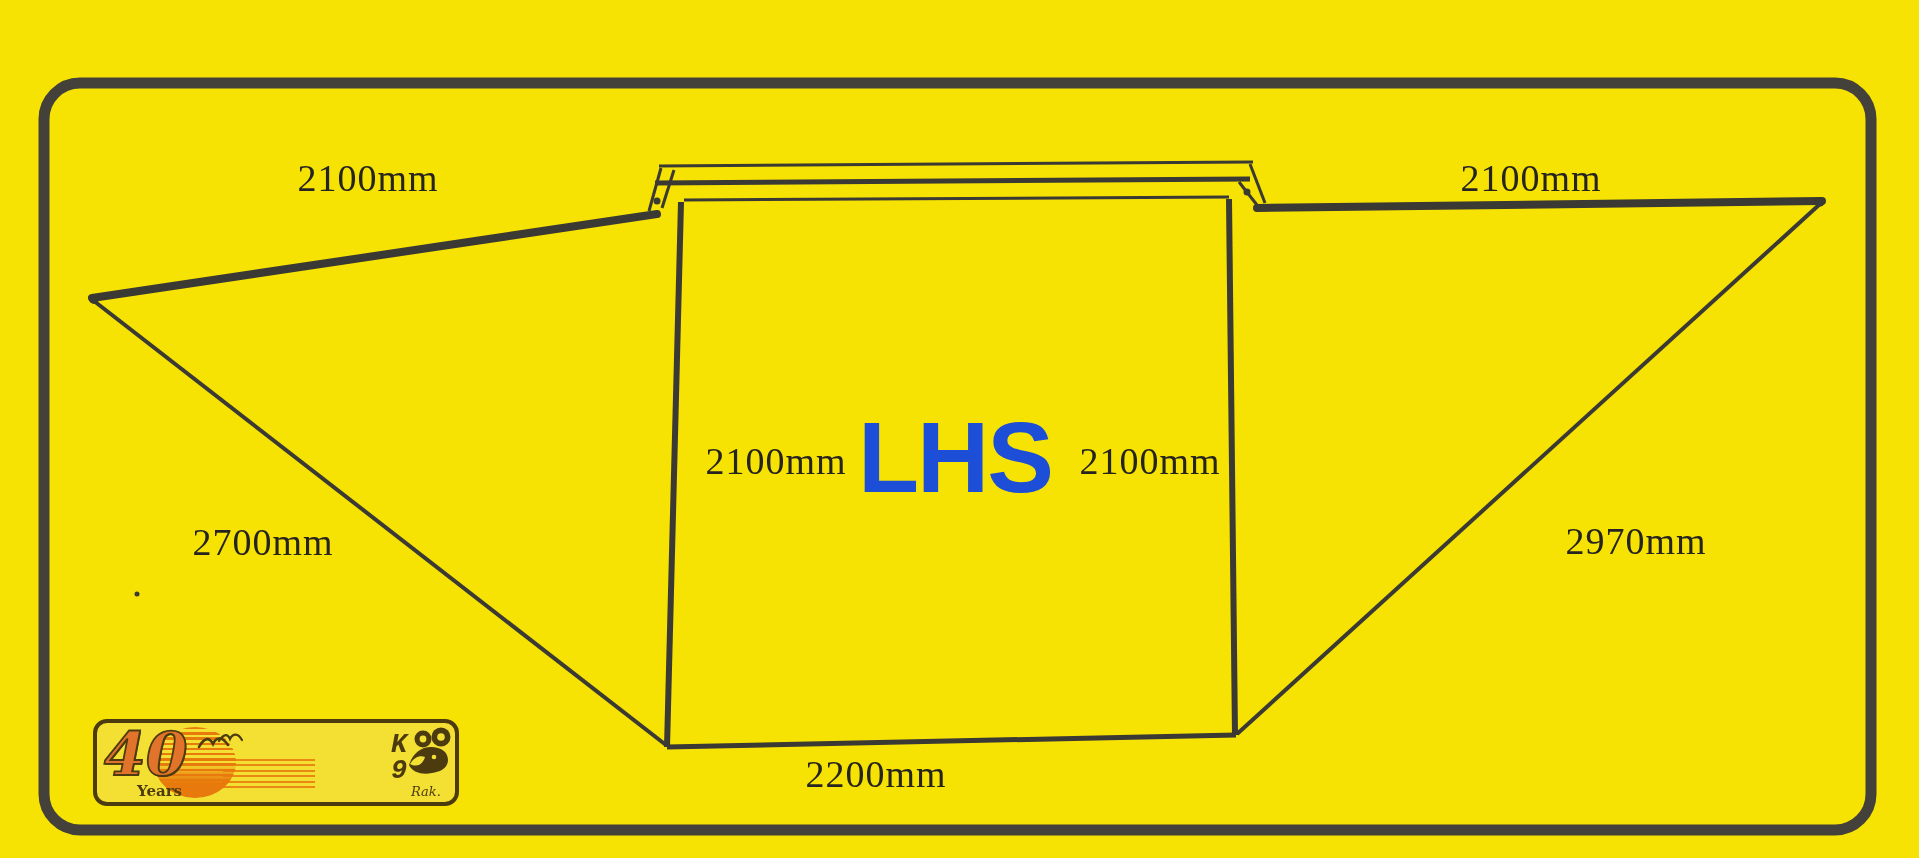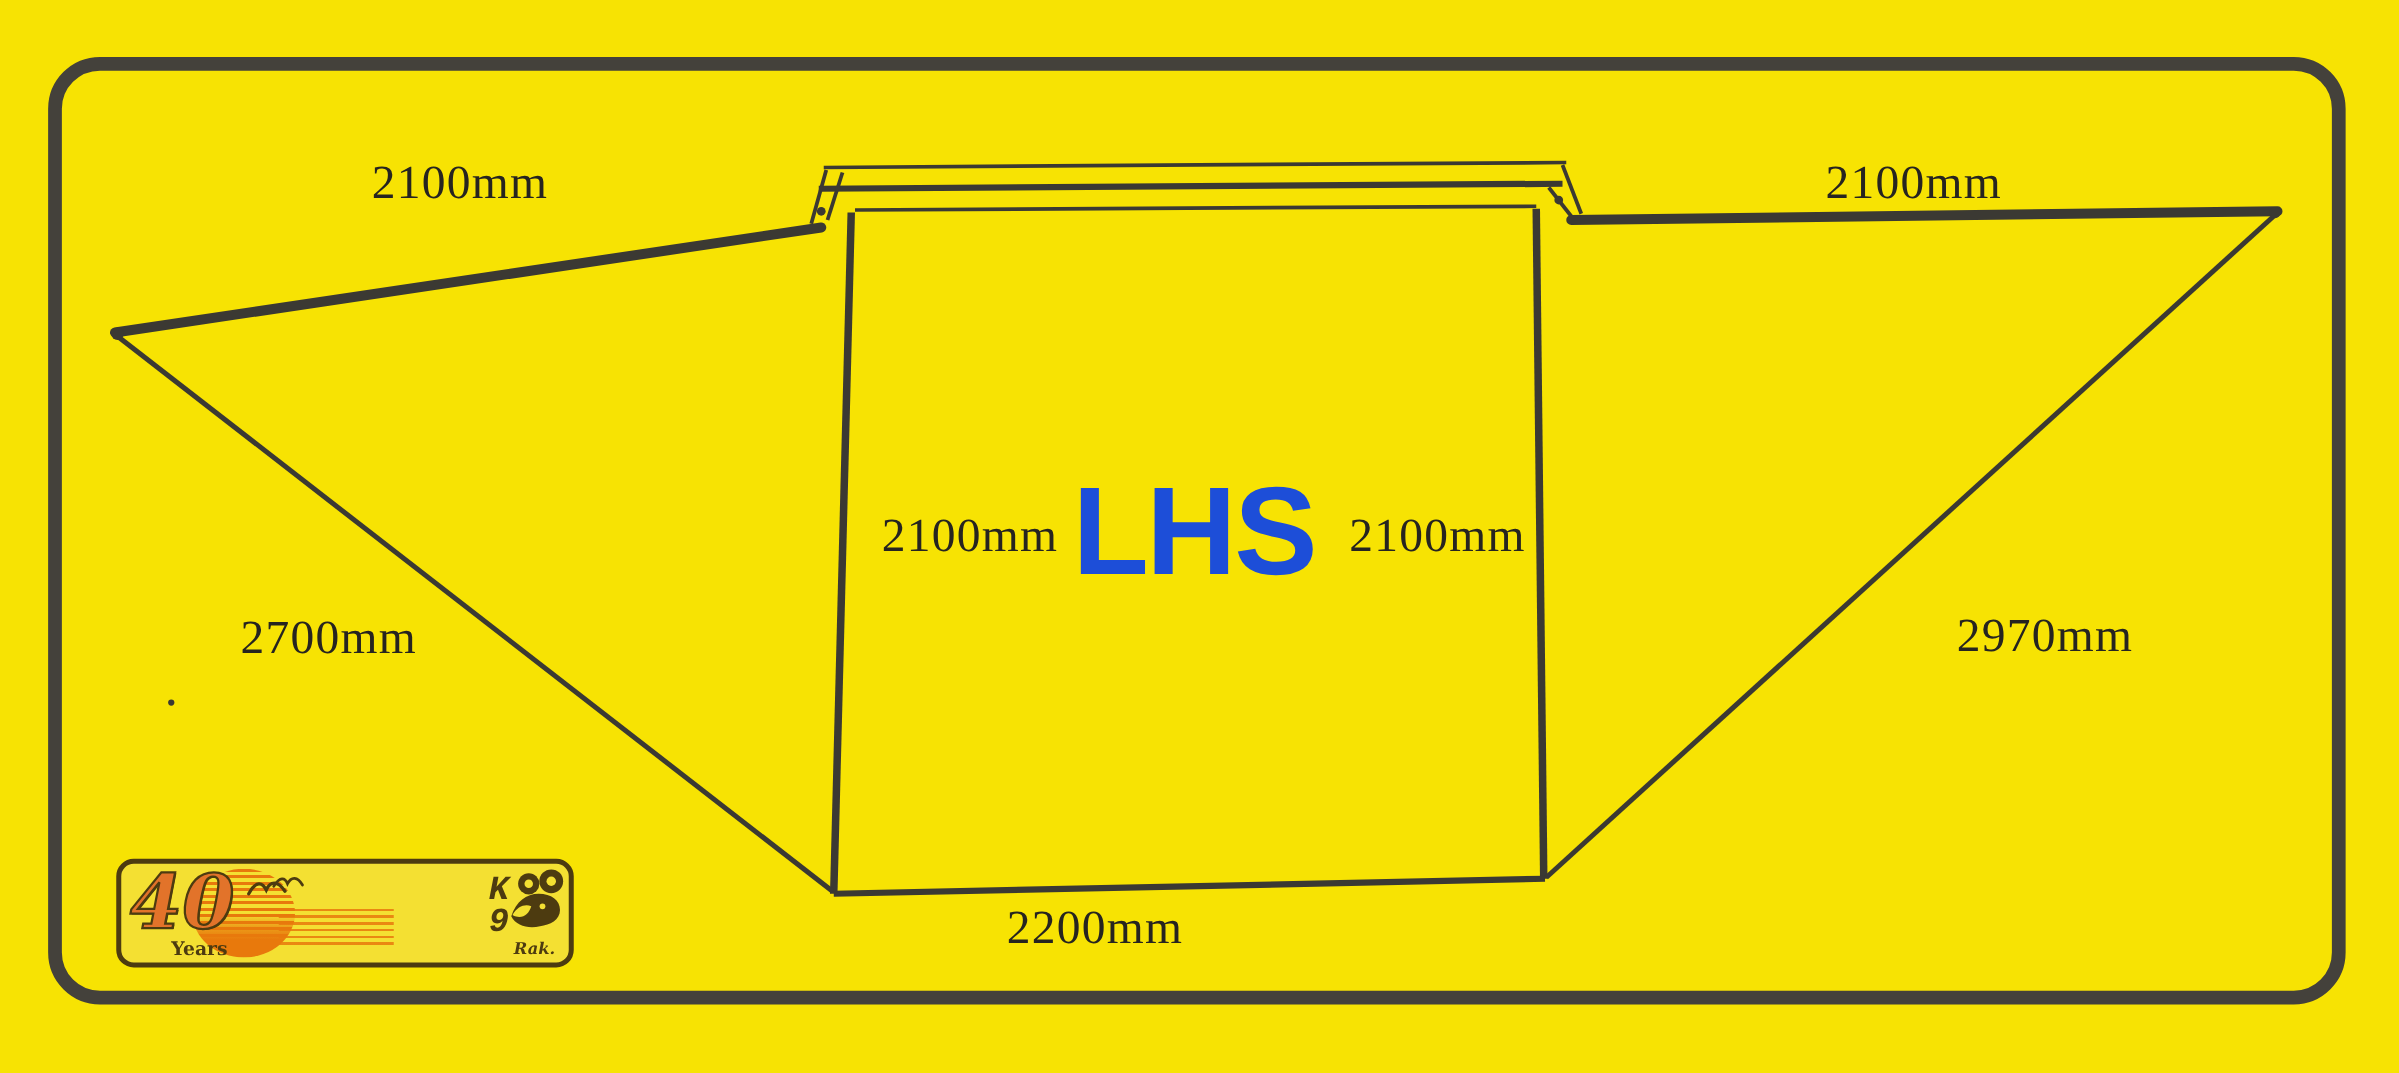--- a/index.html
+++ b/index.html
@@ -1,21 +1,21 @@
 <!DOCTYPE html>
 <html><head>
 <meta charset="utf-8">
 <style>
   html,body{margin:0;padding:0;}
   body{
     width:1919px;height:858px;position:relative;overflow:hidden;
     background:var(--bg,#f7e303);
     font-family:"Liberation Serif",serif;
   }
-  .stage{position:absolute;inset:0;}
+  .stage{position:absolute;inset:0;margin-top:32px;}
   svg.drawing{position:absolute;left:0;top:0;width:1919px;height:858px;}
   .ink{stroke:var(--ink,#3b3933);fill:none;}
   .ink-fill{fill:var(--ink,#3b3933);stroke:none;}
 
   .dim{
     position:absolute;transform:translate(-50%,-50%);
     font-size:38px;color:#262420;letter-spacing:1px;white-space:nowrap;
   }
   .panel-label{
     position:absolute;left:955px;top:429px;transform:translate(-50%,-53%);
@@ -56,21 +56,21 @@
     text-shadow:1px 1px 0 rgba(77,59,16,.45);
   }
   .k9rak{right:4px;top:4px;width:62px;height:72px;}
   .k9text{
     left:2px;top:6px;width:20px;word-break:break-all;line-height:.95;
     font-family:Liberation Mono, monospace;font-style:italic;font-weight:bold;
     font-size:27px;color:var(--brown,#4d3b10);
   }
   .rak{
     left:22px;bottom:0px;font-family:"DejaVu Serif",serif;font-style:italic;
-    font-weight:bold;font-size:13px;color:var(--brown,#4d3b10);white-space:nowrap;
+    font-weight:normal;font-size:13px;color:var(--brown,#4d3b10);white-space:nowrap;
   }
   svg.dog{left:16px;top:2px;width:46px;height:56px;overflow:visible;}
 </style>
 </head>
 <body style="--bg: #f7e303; --ink: #3b3933; --border: #44413b; --brown: #4d3b10; --orange: #e2732a; --sun: #e8790c;">
 
 <div class="stage">
 
   <svg class="drawing" viewBox="0 0 1919 858">
 

